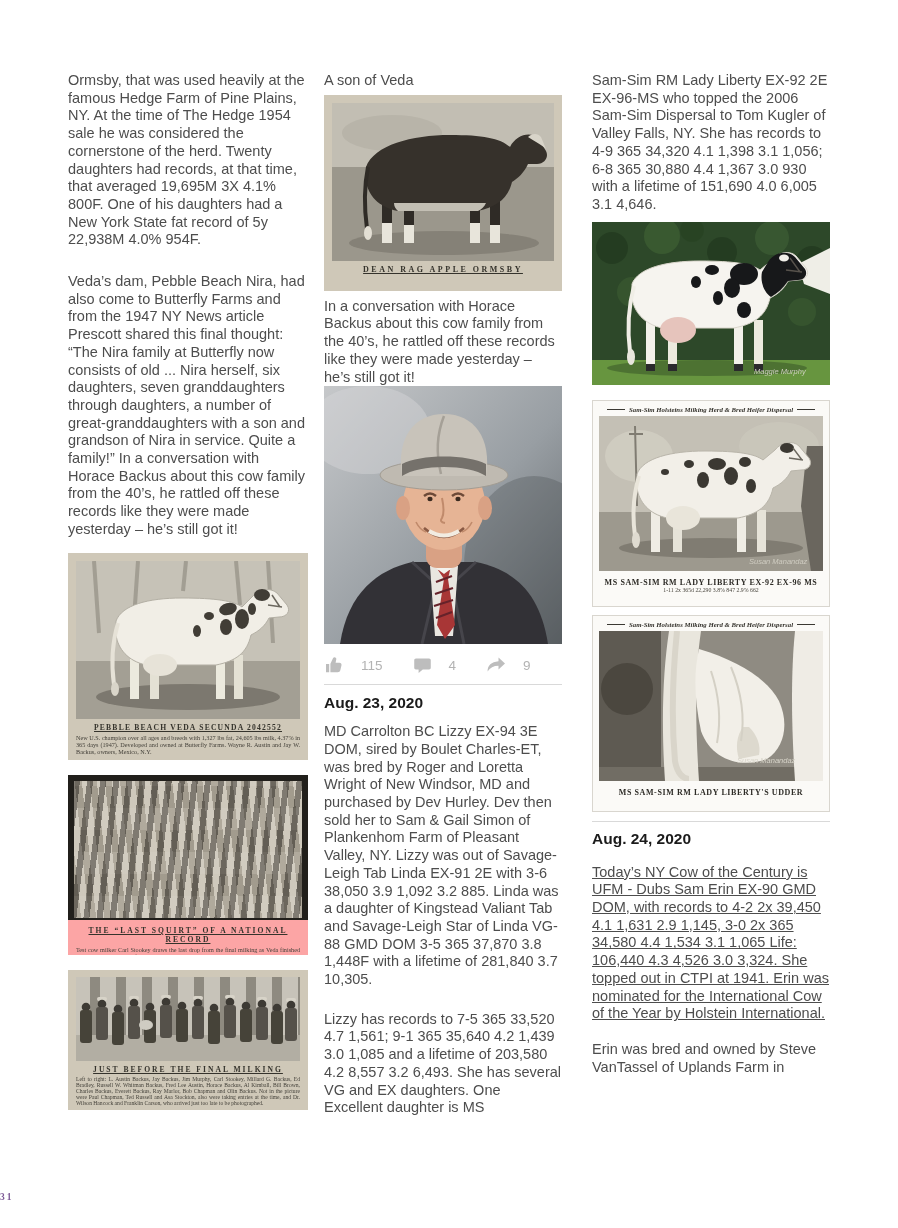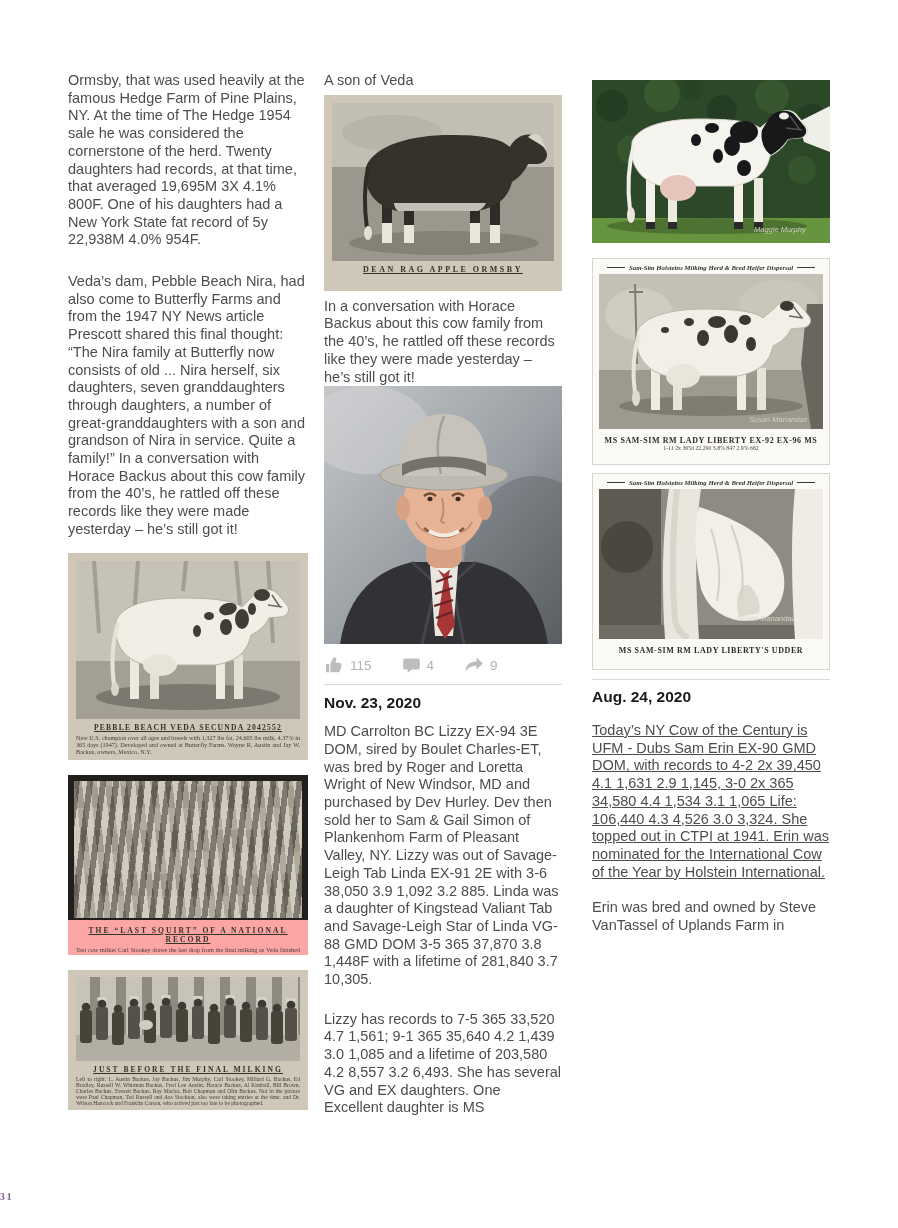--- a/index.html
+++ b/index.html
@@ -33,21 +33,21 @@
   .disp-header { display:flex; align-items:center; margin:0 4px 3px 4px; }
   .disp-header::before,.disp-header::after { content:""; flex:1; border-top:1px solid #3b3933; margin:0 4px; }
   .disp-header span { font-family:"Liberation Serif", serif; font-style:italic; font-weight:bold;
                       font-size:6.8px; color:#35332d; white-space:nowrap; }
   .bw-cap { font-family:"Liberation Serif", serif; font-weight:bold; font-size:8px;
             letter-spacing:.6px; text-align:center; color:#2e2c27; margin-top:3px; }
   .bw-sub { font-family:"Liberation Serif", serif; font-size:5.8px; text-align:center;
             color:#4a473f; filter:blur(.35px); }
 
   .social { display:flex; align-items:center; height:22px; }
-  .social .grp { display:flex; align-items:center; gap:6px; margin-right:30px; cursor:pointer; }
+  .social .grp { display:flex; align-items:center; gap:17px; margin-right:30px; cursor:pointer; }
   .social .cnt { font-size:13.5px; color:#b3b3b3; }
   .social svg { display:block; }
 
   .pagenum { position:absolute; left:0; right:0; top:1192px; text-align:left;
              font-size:9.5px; font-weight:bold; letter-spacing:2px; color:#7d5a96;font-family:Liberation Serif, serif; }
   .wm { font-family:"Liberation Sans",sans-serif; font-style:italic; }
 </style>
 </head>
 <body>
 
@@ -225,26 +225,27 @@
       </span>
       <span class="grp">
         <svg width="20" height="20" viewBox="0 0 20 20">
             <path fill="#bdbdbd" d="M12.5 6.2V2.6L19 8.5l-6.5 5.9v-3.7C7.6 10.7 4 12.6 1.6 16.4c0-6.2 3.7-9.5 10.9-10.2z"></path>
           </svg>
         <span class="cnt">9</span>
       </span>
     </div>
 
     <div class="divider" style="margin-top:8px;"></div>
-    <h3 class="date-heading" style="margin-top:9px;">Nov. 23, 2020</h3>
+    <h3 class="date-heading" style="margin-top:9px;">Aug. 23, 2020</h3>
     <p class="body-text" style="margin-top:11px;">MD Carrolton BC Lizzy EX-94 3E DOM, sired by Boulet Charles-ET, was bred by Roger and Loretta Wright of New Windsor, MD and purchased by Dev Hurley. Dev then sold her to Sam &amp; Gail Simon of Plankenhom Farm of Pleasant Valley, NY. Lizzy was out of Savage-Leigh Tab Linda EX-91 2E with 3-6 38,050 3.9 1,092 3.2 885. Linda was a daughter of Kingstead Valiant Tab and Savage-Leigh Star of Linda VG-88 GMD DOM 3-5 365 37,870 3.8 1,448F with a lifetime of 281,840 3.7 10,305.</p>
     <p class="body-text" style="margin-top:22px;">Lizzy has records to 7-5 365 33,520 4.7 1,561; 9-1 365 35,640 4.2 1,439 3.0 1,085 and a lifetime of 203,580 4.2 8,557 3.2 6,493. She has several VG and EX daughters. One Excellent daughter is MS</p>
   </div>
 
   <div class="col" style="left:592px; width:238px;">
+    <p class="body-text">Sam-Sim RM Lady Liberty EX-92 2E EX-96-MS who topped the 2006 Sam-Sim Dispersal to Tom Kugler of Valley Falls, NY. She has records to 4-9 365 34,320 4.1 1,398 3.1 1,056; 6-8 365 30,880 4.4 1,367 3.0 930 with a lifetime of 151,690 4.0 6,005 3.1 4,646.</p>
 
     <figure style="margin-top:8px; width:238px; height:163px;">
       <svg width="238" height="163" viewBox="0 0 238 163">
         <rect width="238" height="140" fill="#2d4829"></rect>
         <g opacity=".5">
           <circle cx="20" cy="26" r="16" fill="#1c311a"></circle>
             <circle cx="70" cy="14" r="18" fill="#466a38"></circle>
           <circle cx="130" cy="30" r="15" fill="#1c311a"></circle>
             <circle cx="180" cy="16" r="17" fill="#44663a"></circle>
           <circle cx="220" cy="40" r="16" fill="#1c311a"></circle>

